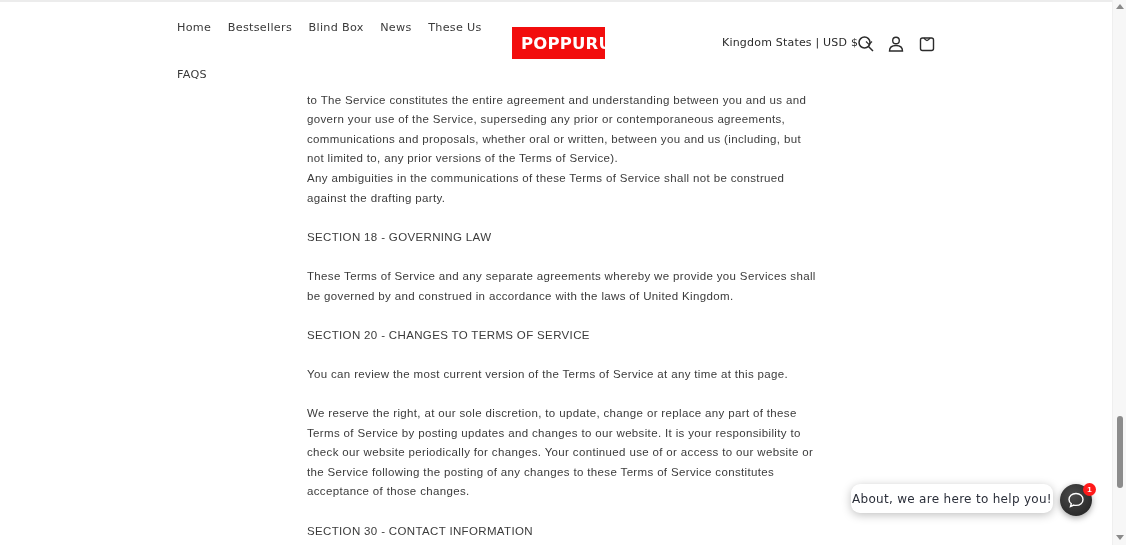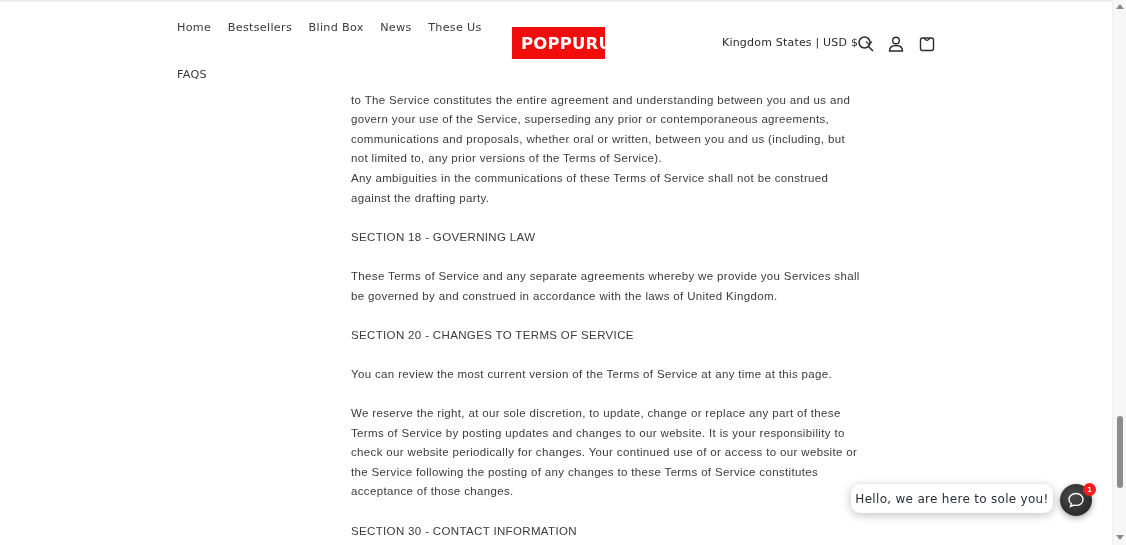--- a/index.html
+++ b/index.html
@@ -15,21 +15,21 @@
   .nav a { font-family: "DejaVu Sans", sans-serif; font-size: 11.2px; color: #3a3a3a; text-decoration: none; letter-spacing: 0.3px; margin-right: 16.5px; white-space: nowrap; line-height: 16px; }
 
   .logo { position: absolute; left: 512px; top: 25px; width: 93px; height: 32px; background: #f20d0d; display: flex; align-items: center; justify-content: center; padding-left: 16px; }
   .logo span { color: #fff; font-family: "DejaVu Sans", sans-serif; font-weight: bold; font-size: 16.5px; letter-spacing: 0.2px; }
 
   .locale { position: absolute; left: 722px; top: 34px; display: flex; align-items: center; font-family: "DejaVu Sans", sans-serif; font-size: 11px; color: #2b2b2b; letter-spacing: 0.2px; cursor: pointer; }
   .locale .chev { margin-left: 6px; width: 10px; height: 8px; }
   .hicon { position: absolute; top: 33px; width: 18px; height: 18px; cursor: pointer; }
   .hicon svg { width: 18px; height: 18px; display: block; }
 
-  .content { position: absolute; left: 307px; top: 71px; width: 510px; font-size: 11.5px; line-height: 19.6px; color: #3b3b3b; letter-spacing: 0.35px; margin-left: 44px; }
+  .content { position: absolute; left: 307px; top: 71px; width: 510px; font-size: 11.5px; line-height: 19.6px; color: #3b3b3b; letter-spacing: 0.35px; }
   .content p { margin: 0; }
   .content .gap { height: 19.6px; }
   .content .cut { height: 19.6px; overflow: hidden; position: relative; }
   .content .cut span { position: absolute; top: -12px; left: 0; white-space: nowrap; }
 
   .chat-bubble { position: absolute; left: 851px; top: 484px; width: 202px; height: 29px; background: #fff; border-radius: 9px; box-shadow: 0 2px 10px rgba(0,0,0,0.25); display: flex; align-items: center; justify-content: center; font-family: "DejaVu Sans", sans-serif; font-size: 12px; color: #2b2f3a; letter-spacing: 0.3px; cursor: pointer; }
   .chat-btn { position: absolute; left: 1060px; top: 484px; width: 32px; height: 32px; border-radius: 50%; background: radial-gradient(circle at 40% 35%, #4a4a4a, #1f1f1f); box-shadow: 0 2px 6px rgba(0,0,0,0.35); display: flex; align-items: center; justify-content: center; cursor: pointer; }
   .chat-btn svg { width: 18px; height: 18px; }
   .badge { position: absolute; left: 1083px; top: 483px; width: 13px; height: 13px; border-radius: 50%; background: #ff1a1a; color: #fff; font-size: 8px; font-weight: bold; display: flex; align-items: center; justify-content: center; }
 
@@ -103,21 +103,21 @@
   <p>SECTION 20 - CHANGES TO TERMS OF SERVICE</p>
   <div class="gap"></div>
   <p>You can review the most current version of the Terms of Service at any time at this page.</p>
   <div class="gap"></div>
   <p>We reserve the right, at our sole discretion, to update, change or replace any part of these Terms of Service by posting updates and changes to our website. It is your responsibility to check our website periodically for changes. Your continued use of or access to our website or the Service following the posting of any changes to these Terms of Service constitutes acceptance of those changes.</p>
   <div class="gap"></div>
   <p>SECTION 30 - CONTACT INFORMATION</p>
 </main>
 
 <div class="chat-bubble">
-  <span>Hello, we are here to sole you!</span>
+  <span>About, we are here to help you!</span>
 </div>
 <div class="chat-btn">
   <svg viewBox="0 0 18 18">
       <path d="M9 2.5 C4.8 2.5 2 5.2 2 8.5 C2 10.3 2.9 11.8 4.3 12.8 L3.5 15.5 L6.8 14.1 C7.5 14.3 8.2 14.4 9 14.4 C13.2 14.4 16 11.8 16 8.5 C16 5.2 13.2 2.5 9 2.5 Z" fill="none" stroke="#fff" stroke-width="1.4"></path>
     </svg>
 </div>
 <div class="badge">1</div>
 
 <div class="scrollbar">
   <div class="scroll-up"></div>

